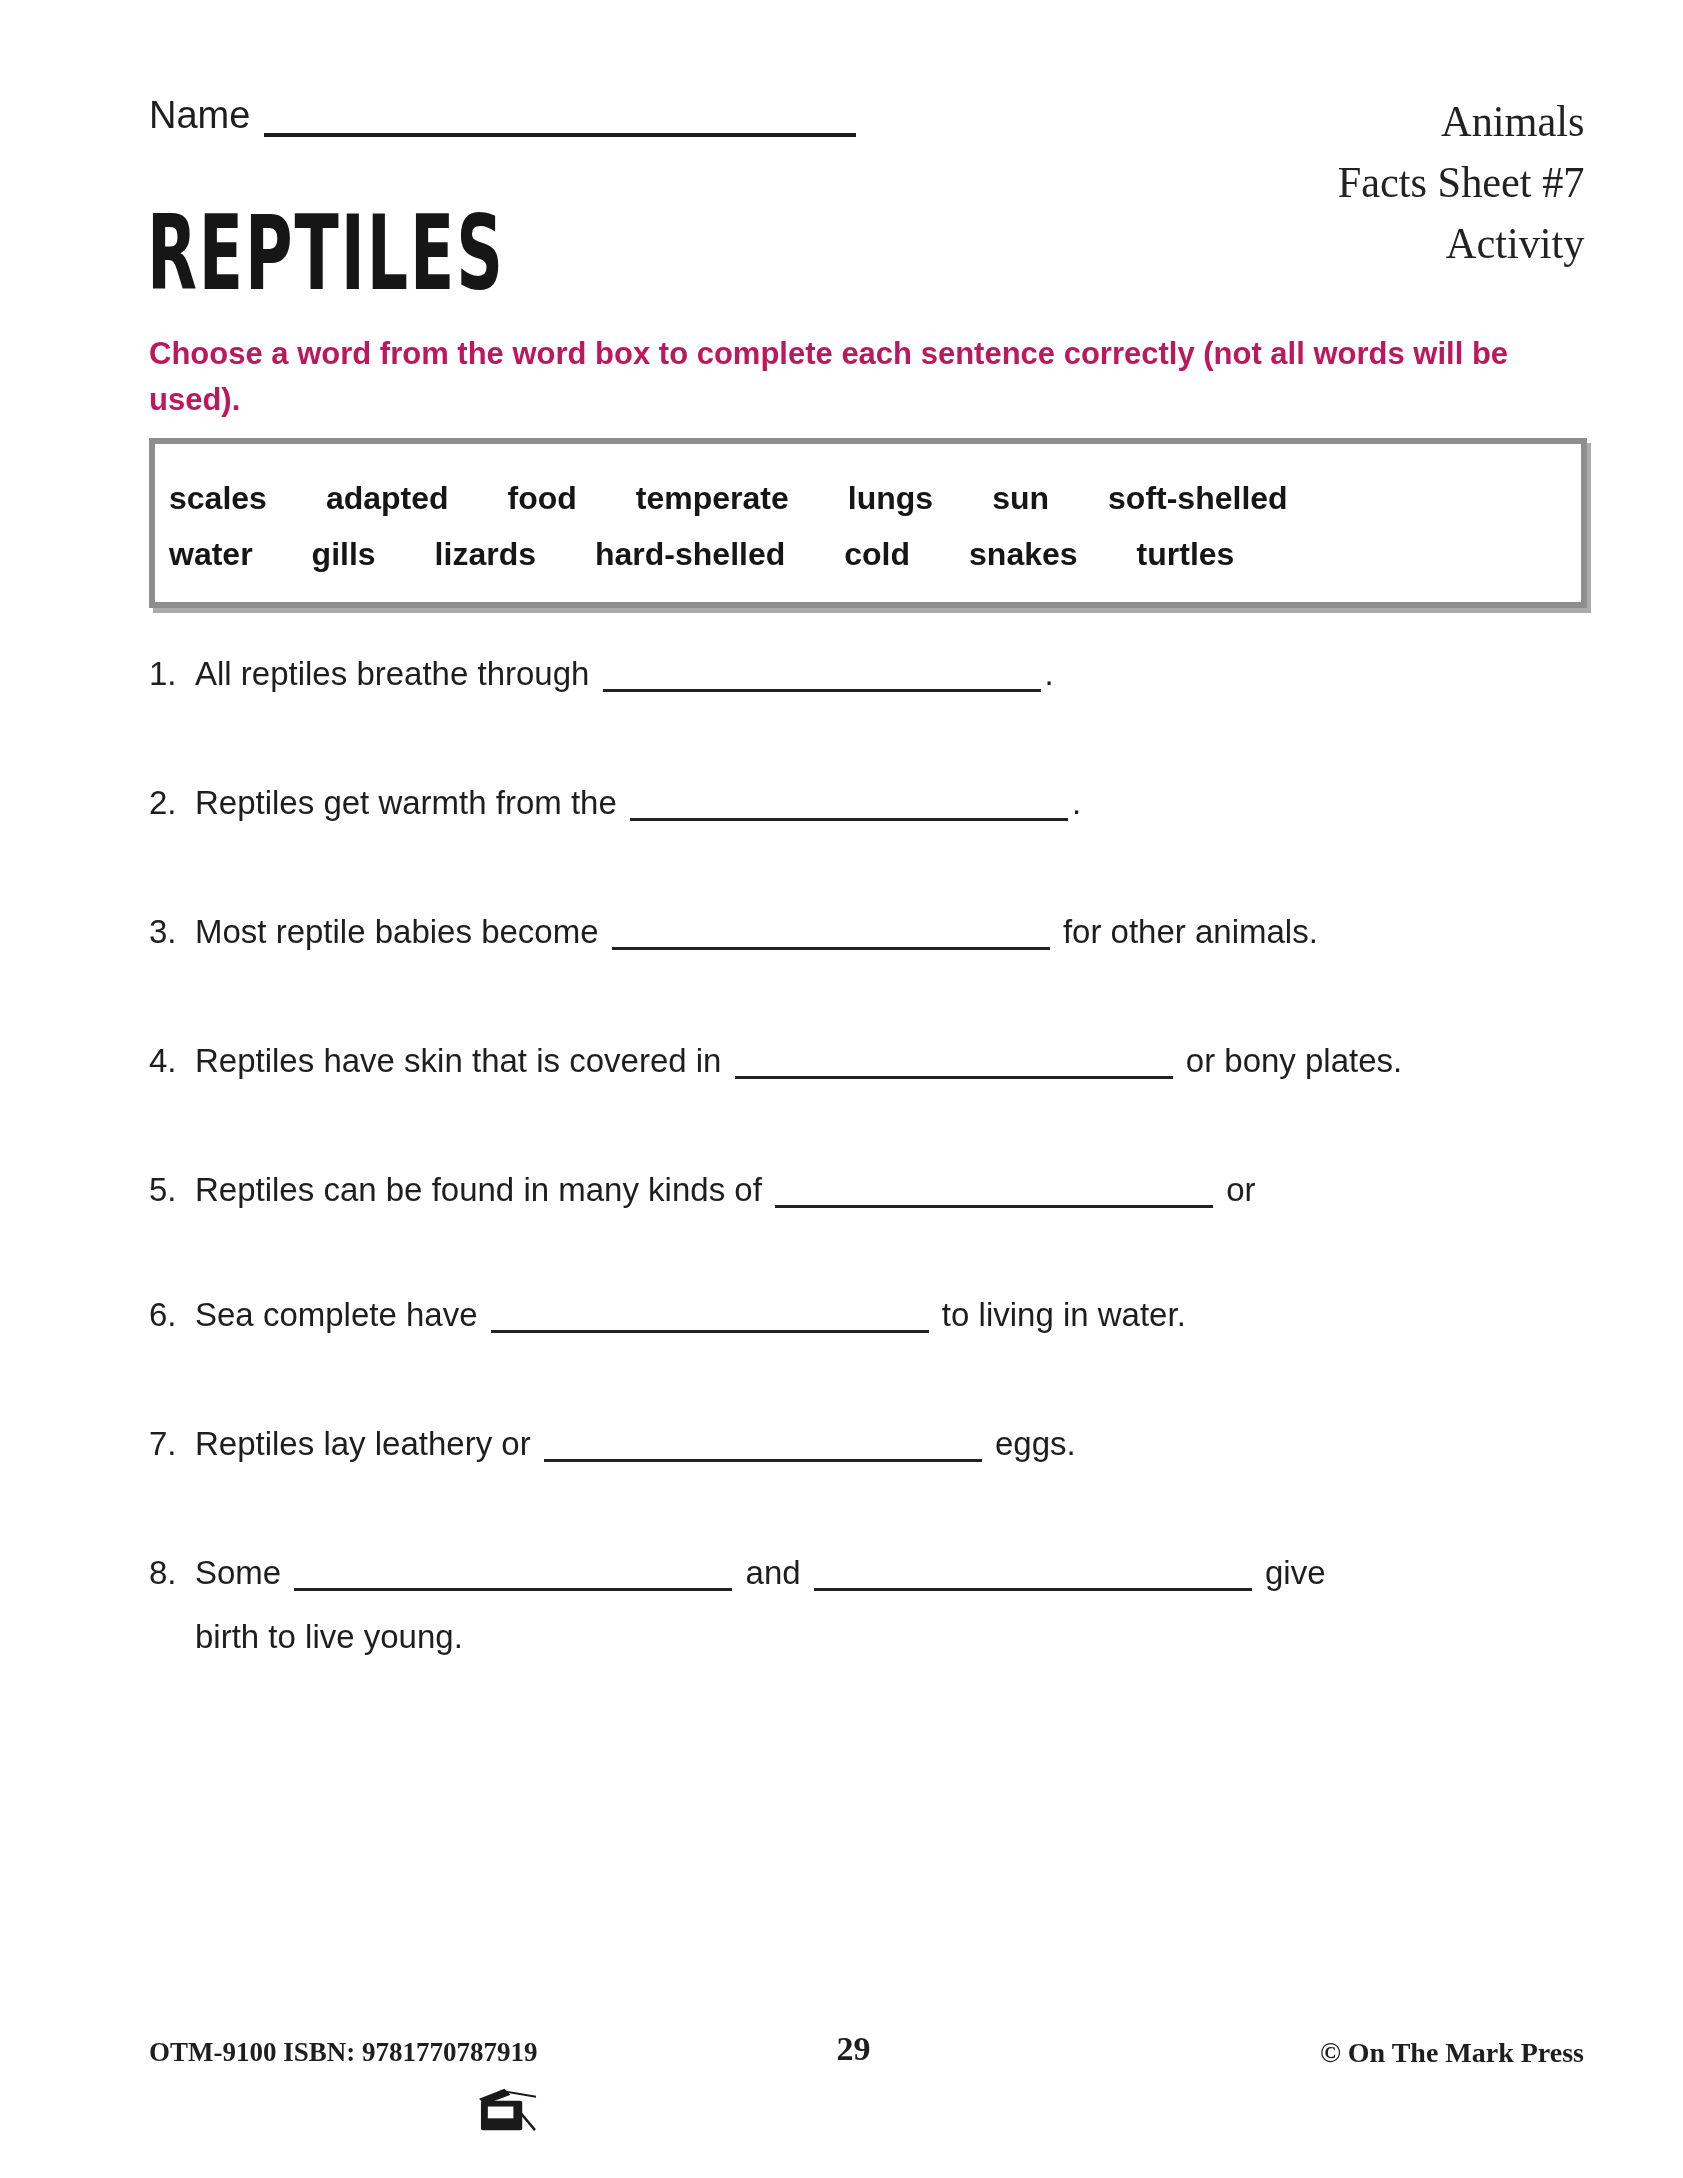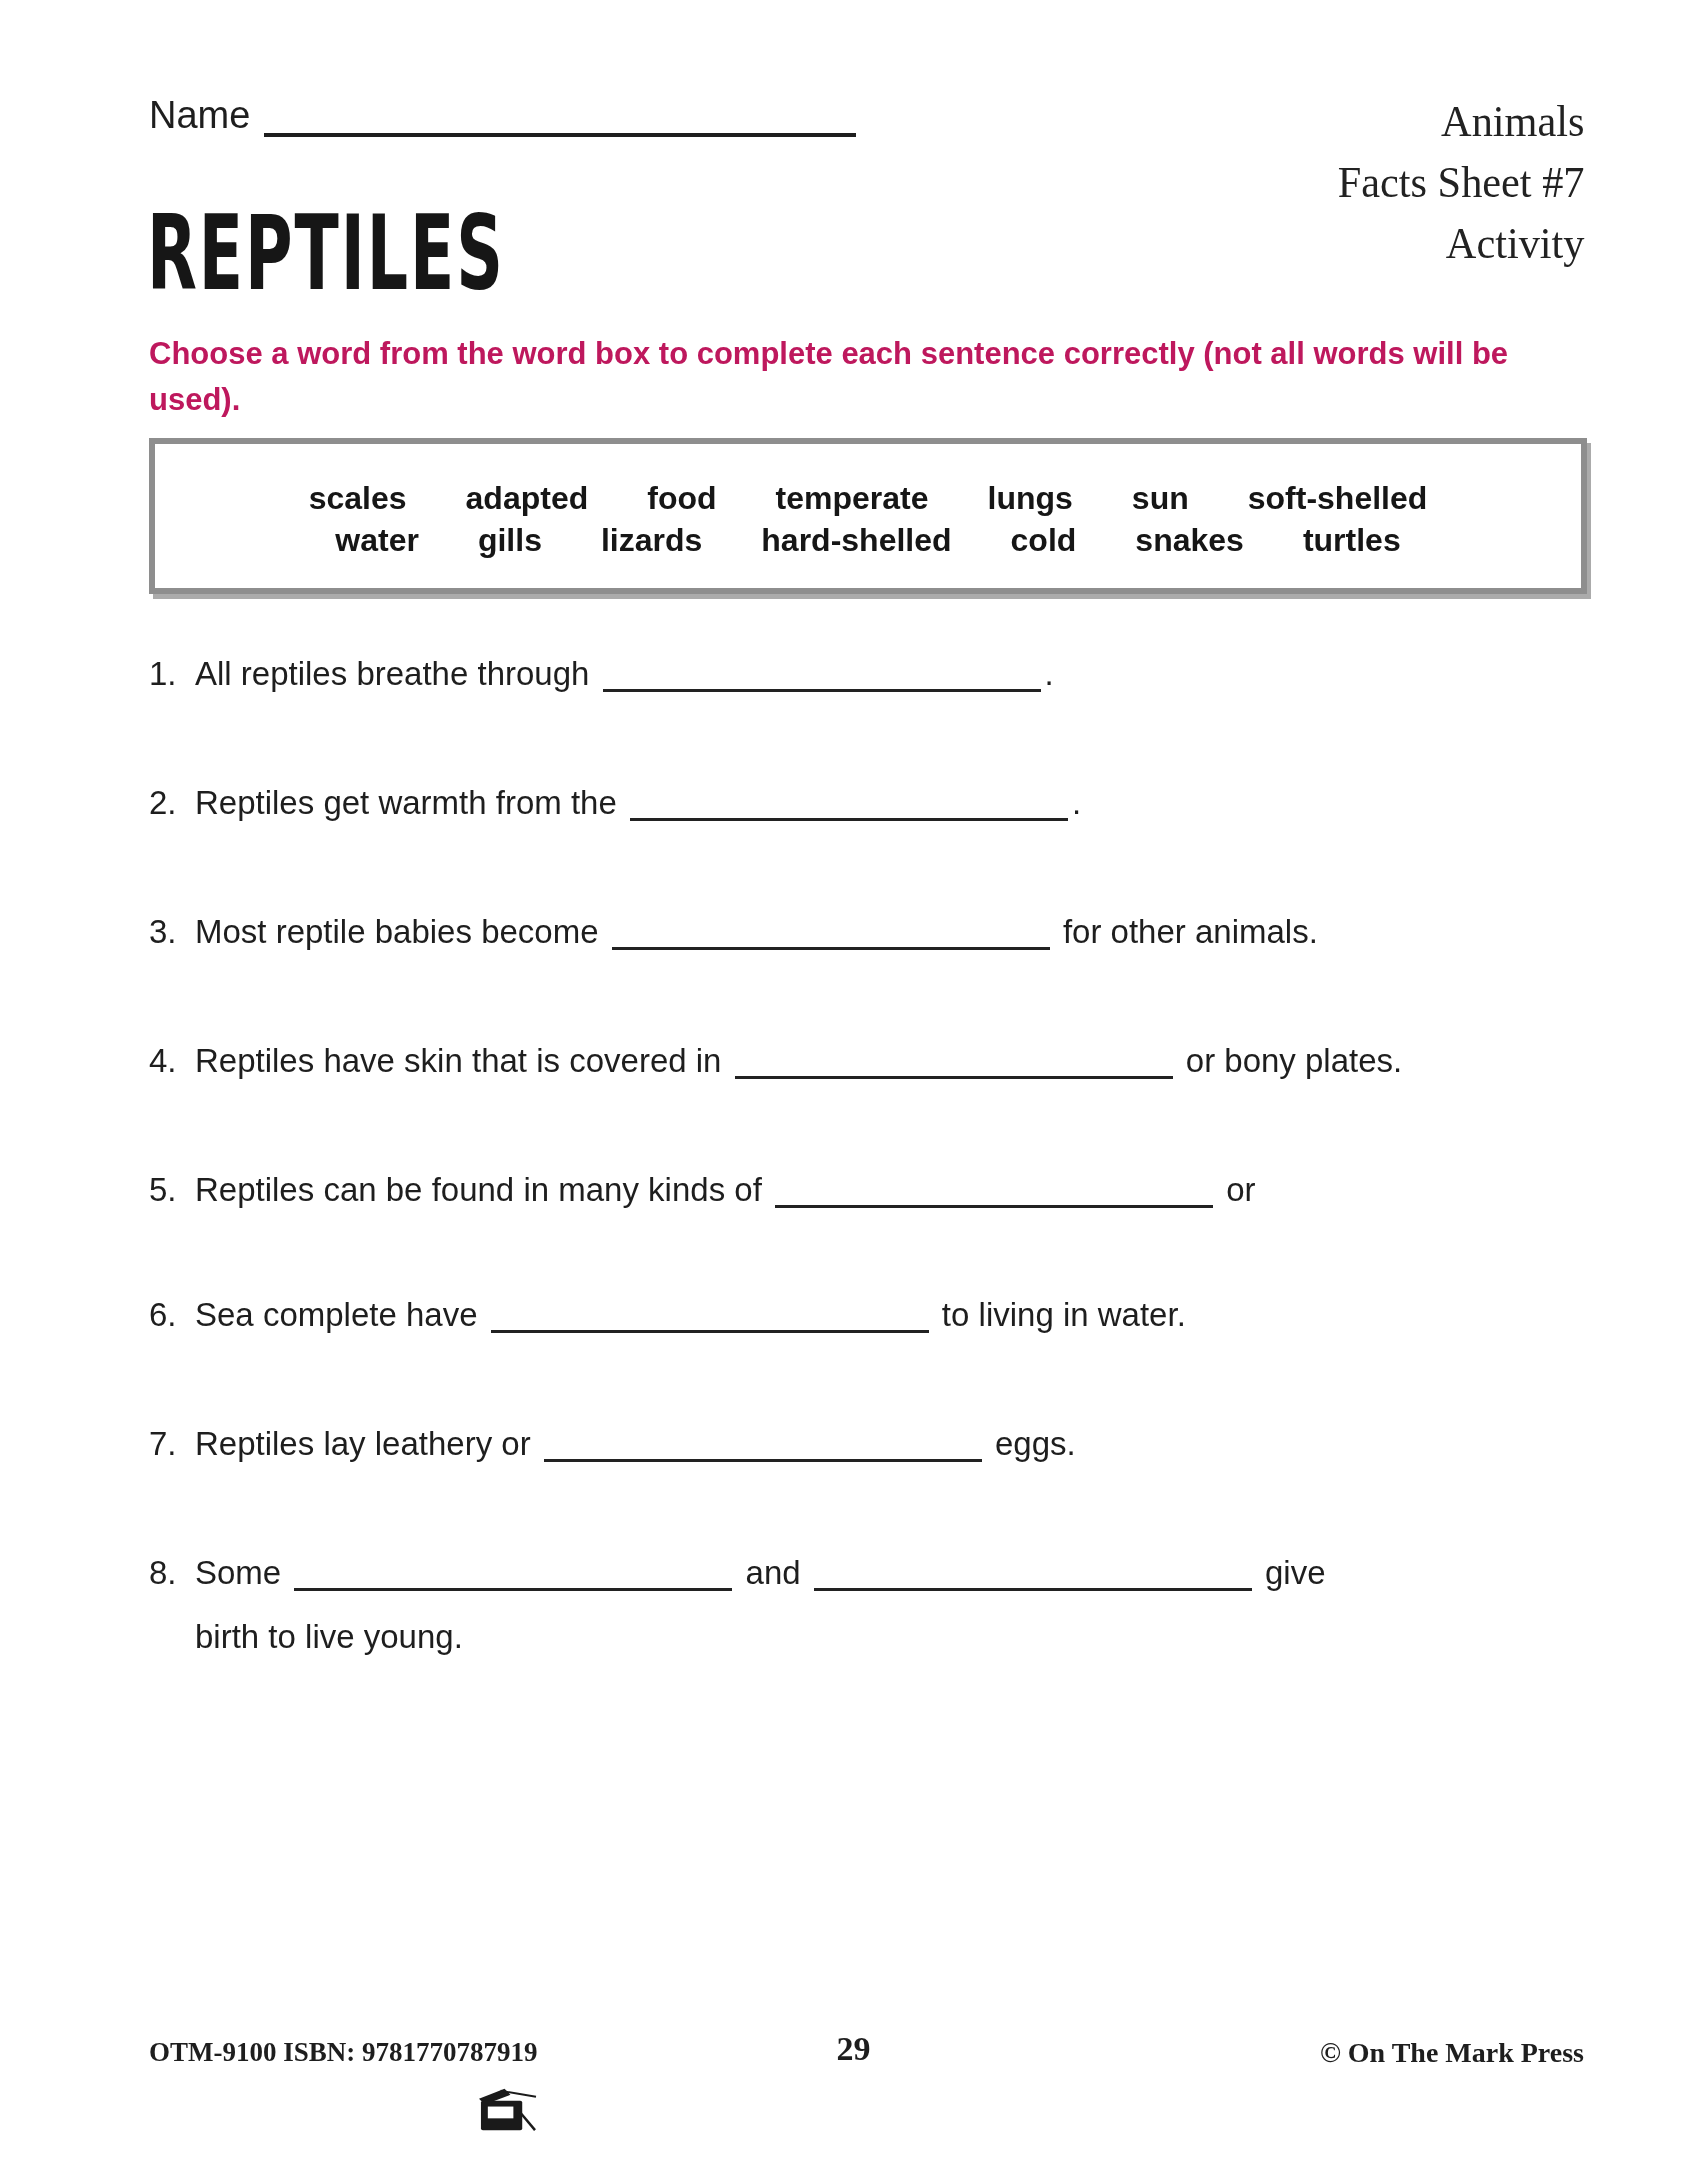--- a/index.html
+++ b/index.html
@@ -84,28 +84,28 @@
     left: 149px;
     width: 1438px;
     box-sizing: border-box;
     border: 6px solid #8e8e8e;
     box-shadow: 4px 5px 0 #ababab;
     background: #ffffff;
     padding: 34px 14px 28px 14px;
   }
   .word-row {
     display: flex;
-    justify-content: center;
+    justify-content: flex-start;
     gap: 59px;
     font-size: 32px;
     font-weight: 700;
     line-height: 40px;
     color: #161616;
   }
-  .word-row + .word-row { margin-top: 2px; }
+  .word-row + .word-row { margin-top: 16px; }
 
   
   .questions {
     position: absolute;
     top: 653px;
     left: 149px;
     width: 1445px;
     font-size: 33px;
     line-height: 42px;
     color: #1e1e1e;

